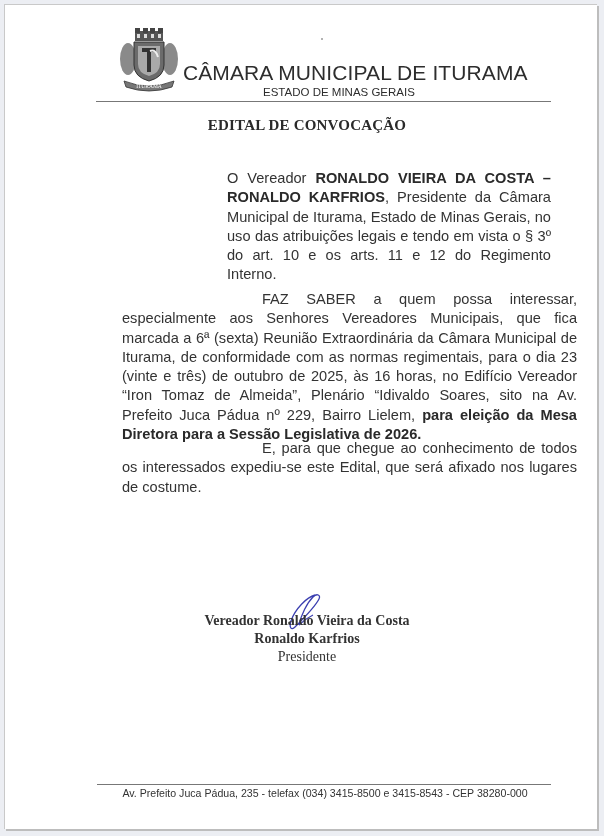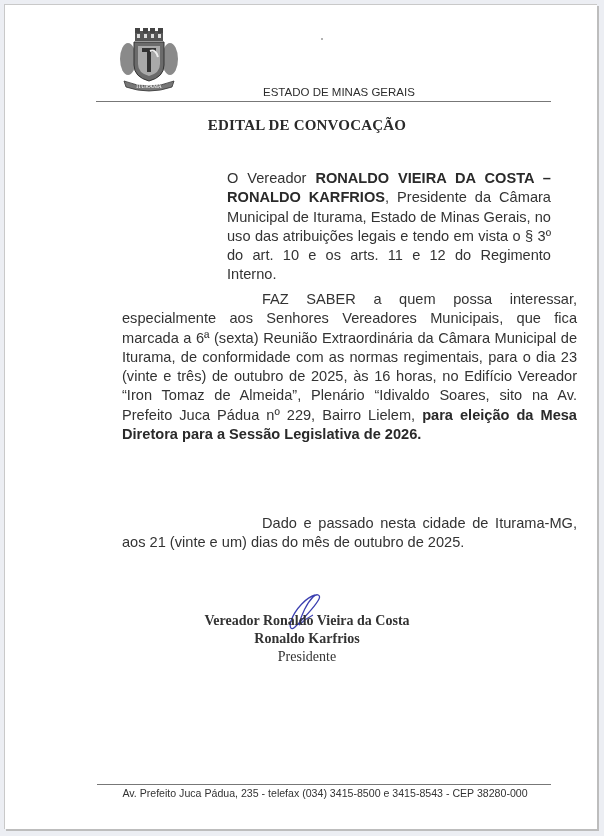--- a/index.html
+++ b/index.html
@@ -166,31 +166,32 @@
     <rect x="24" y="21" width="14" height="4" fill="#333"></rect>
     <rect x="29" y="21" width="4" height="24" fill="#333"></rect>
     <path d="M32 24 Q38 22 40 30" stroke="#eee" stroke-width="2" fill="none"></path>
 
     <path d="M6 54 Q31 64 56 54 L54 60 Q31 68 8 60 Z" fill="#777" stroke="#333" stroke-width="0.8"></path>
     <text x="31" y="61" text-anchor="middle" font-family="Liberation Serif, serif" font-size="5.5" fill="#fff">ITURAMA</text>
   </svg>
 
   <div class="dot"></div>
 
+  <div class="org-title">CÂMARA MUNICIPAL DE ITURAMA</div>
   <div class="org-subtitle">ESTADO DE MINAS GERAIS</div>
   <div class="hr-top"></div>
 
   <div class="doc-title">EDITAL DE CONVOCAÇÃO</div>
 
   <div class="body-text p1"><span>O Vereador </span><b>RONALDO VIEIRA DA COSTA – RONALDO KARFRIOS</b><span>, Presidente da Câmara Municipal de Iturama, Estado de Minas Gerais, no uso das atribuições legais e tendo em vista o § 3º do art. 10 e os arts. 11 e 12 do Regimento Interno.</span></div>
 
   <div class="body-text p-indent p2"><span>FAZ SABER a quem possa interessar, especialmente aos Senhores Vereadores Municipais, que fica marcada a 6ª (sexta) Reunião Extraordinária da Câmara Municipal de Iturama, de conformidade com as normas regimentais, para o dia 23 (vinte e três) de outubro de 2025, às 16 horas, no Edifício Vereador “Iron Tomaz de Almeida”,  Plenário “Idivaldo Soares, sito na Av. Prefeito Juca Pádua nº 229, Bairro Lielem, </span><b>para eleição da Mesa Diretora para a Sessão Legislativa de 2026.</b></div>
 
-
-  <div class="body-text p-indent p4">Dado e passado nesta cidade de Iturama-MG, aos 21 (vinte e um) dias do mês de outubro de 2025.</div>
+  <div class="body-text p-indent p3">E, para que chegue ao conhecimento de todos os interessados expediu-se este Edital, que será afixado nos lugares de costume.</div>
+
 
   <svg class="signature-mark" viewBox="0 0 44 42">
     <path d="M30 2 C22 4 10 16 6 28 C4 34 6 38 10 34 C18 26 30 14 34 6 C36 2 32 0 28 4 C22 10 16 22 14 32" stroke="#3b3fb0" stroke-width="1.3" fill="none"></path>
     <path d="M14 32 C18 28 24 24 28 22" stroke="#3b3fb0" stroke-width="1.1" fill="none"></path>
   </svg>
 
   <div class="sig">
     <div class="bold">Vereador Ronaldo Vieira da Costa</div>
     <div class="bold">Ronaldo Karfrios</div>
     <div>Presidente</div>

